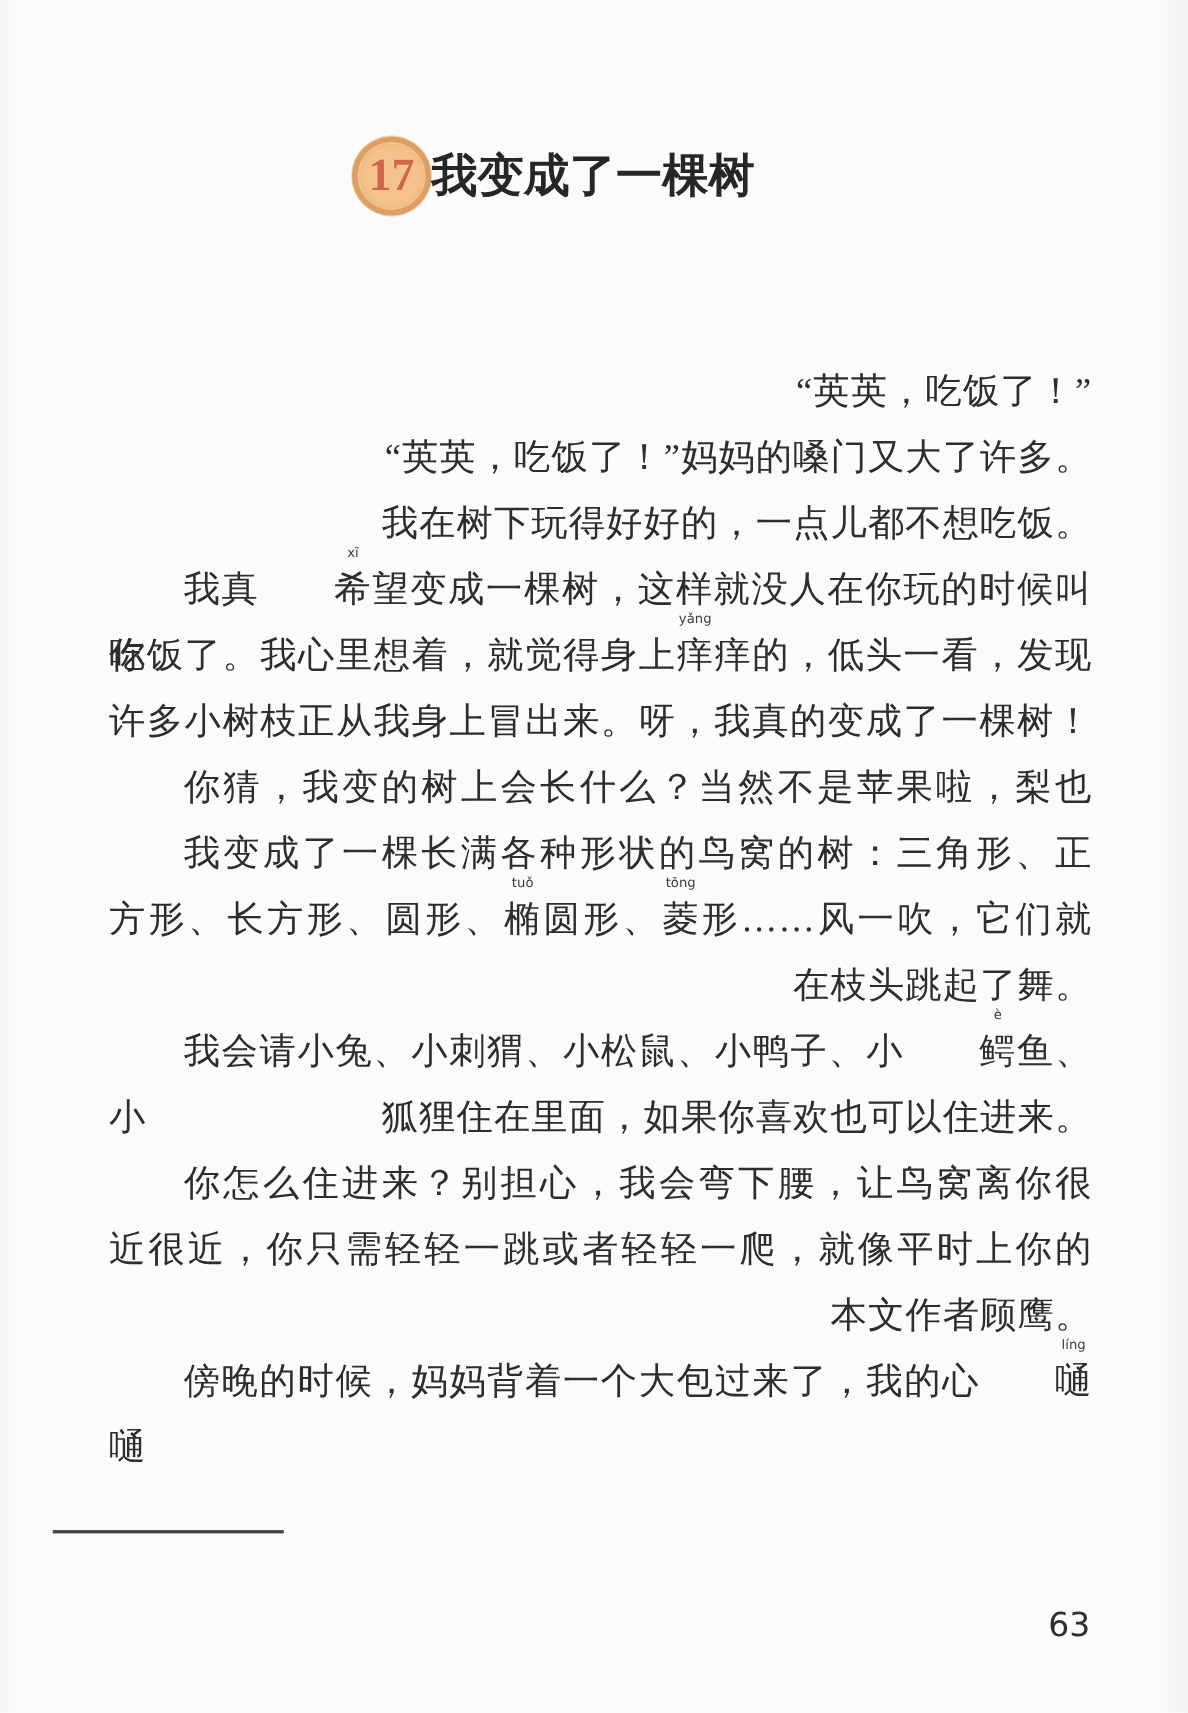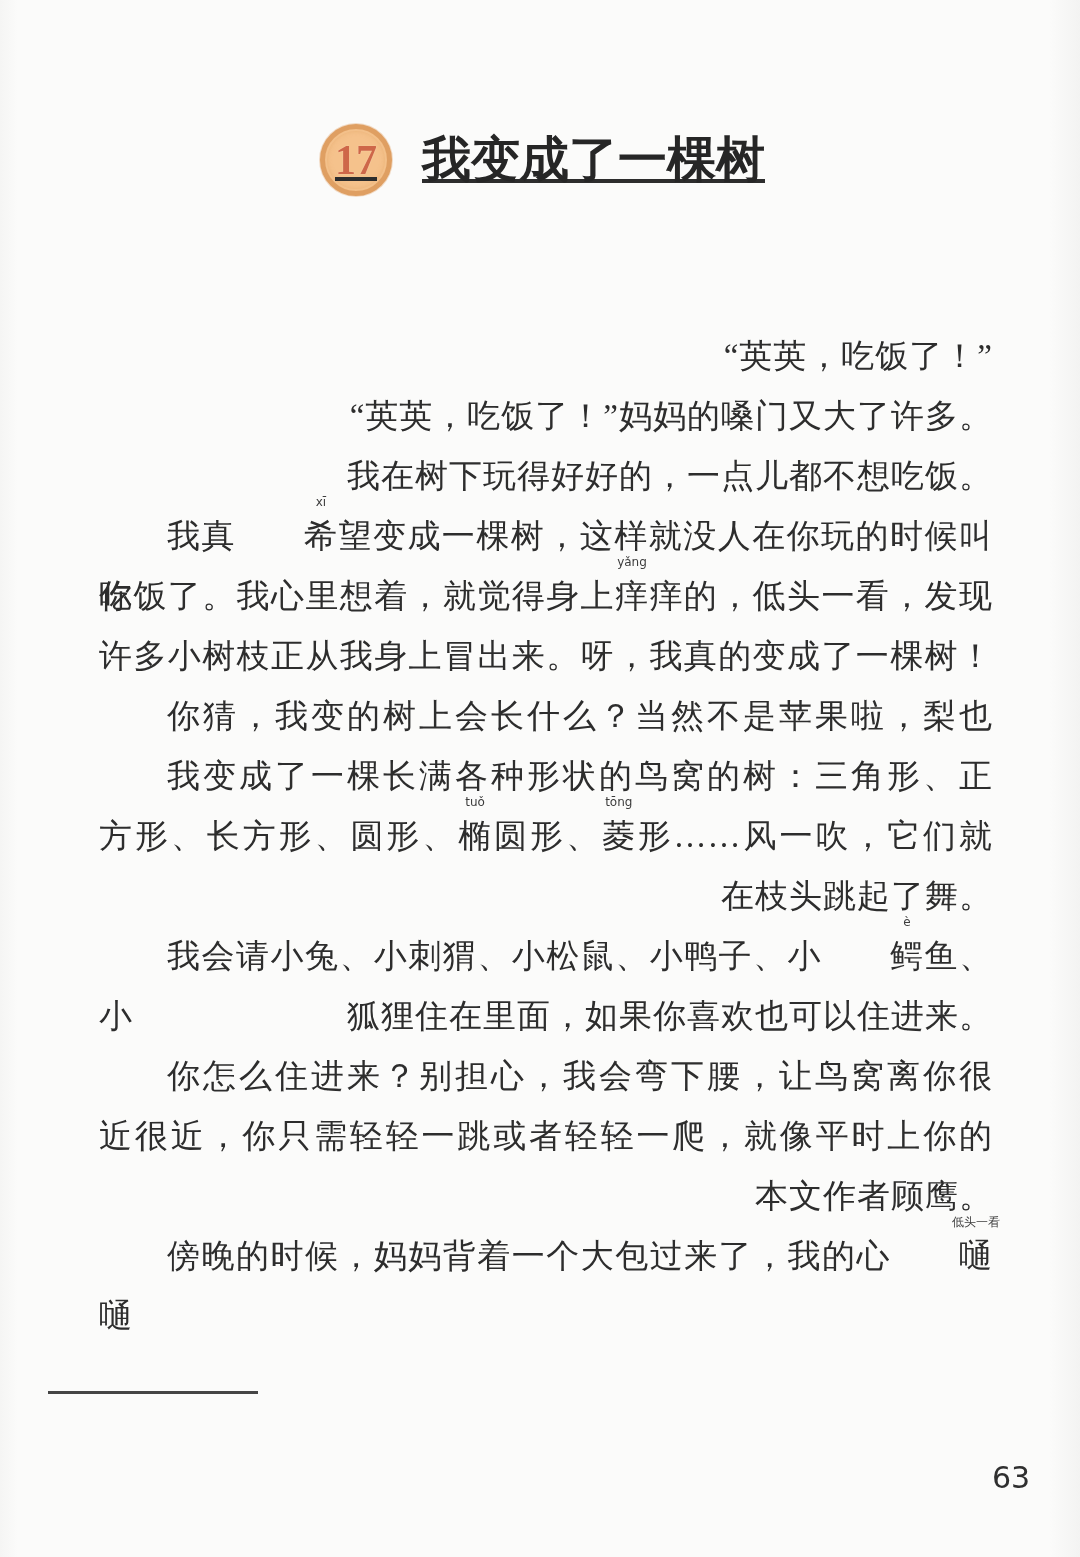--- a/index.html
+++ b/index.html
@@ -13,22 +13,20 @@
     overflow: hidden;
   }
 
   
   .lesson-header {
     position: absolute;
     left: 320px;
     top: 124px;
     display: flex;
     align-items: center;
-    gap: 30px;
-    text-decoration: underline;
   }
   .badge {
     width: 62px;
     height: 62px;
     border-radius: 50%;
     background: var(--badge_fill, #f5c28c);
     border: 5px solid var(--badge_ring, #df9f62);
     box-shadow: inset 0 0 0 2px #f3c08a, inset 0 0 6px rgba(210,140,70,.55), 0 0 0 1px rgba(223,159,98,.35);
     display: flex;
     align-items: center;
@@ -38,21 +36,21 @@
     font-family: "Liberation Serif", serif;
     font-weight: 700;
     font-size: 42px;
     line-height: 1;
     color: var(--badge_number, #ce6749);
     text-shadow: 0 0 1px rgba(255,240,220,.8);
   }
   .lesson-title {
     font-family: "Liberation Sans", sans-serif;
     font-weight: 700;
-    font-size: 49px;
+    font-size: 42px;
     letter-spacing: 0px;
     color: #262626;
     white-space: nowrap;
   }
 
   
   .body-text {
     position: absolute;
     left: 99px;
     top: 326px;
@@ -100,21 +98,21 @@
     left: 50px;
     top: 1400px;
     font-size: 23px;
     letter-spacing: 1px;
     color: #383838;
   }
 
   
   .page-number {
     position: absolute;
-    left: 992px;
+    left: 953px;
     top: 1460px;
     font-family: "DejaVu Sans", sans-serif;
     font-size: 30px;
     color: #2f2f2f;
   }
 </style>
 </head>
 <body>
 
 <div class="page">
@@ -135,20 +133,20 @@
       <div class="line justify">许多小树枝正从我身上冒出来。呀，我真的变成了一棵树！</div>
       <div class="line indent justify">你猜，我变的树上会长什么？当然不是苹果啦，梨也</div>
       <div class="line indent justify">我变成了一棵长满各种形状的鸟窝的树：三角形、正</div>
       <div class="line justify">方形、长方形、圆形、<span class="rchar">椭<span class="py">tuǒ</span></span>圆形、<span class="rchar">菱<span class="py">tōng</span></span>形……风一吹，它们就</div>
       <div class="line">在枝头跳起了舞。</div>
       <div class="line indent justify">我会请小兔、小刺猬、小松鼠、小鸭子、小<span class="rchar">鳄<span class="py">è</span></span>鱼、小</div>
       <div class="line">狐狸住在里面，如果你喜欢也可以住进来。</div>
       <div class="line indent justify">你怎么住进来？别担心，我会弯下腰，让鸟窝离你很</div>
       <div class="line justify">近很近，你只需轻轻一跳或者轻轻一爬，就像平时上你的</div>
       <div class="line">本文作者顾鹰。</div>
-      <div class="line indent justify">傍晚的时候，妈妈背着一个大包过来了，我的心<span class="rchar">嗵<span class="py">低头一看</span></span>嗵</div>
+      <div class="line indent justify">傍晚的时候，妈妈背着一个大包过来了，我的心<span class="rchar">嗵<span class="py">líng</span></span>嗵</div>
     </div>
 
   <div class="footnote-divider"></div>
 
   <div class="page-number">63</div>
 
 </div>
 
 </body></html>

